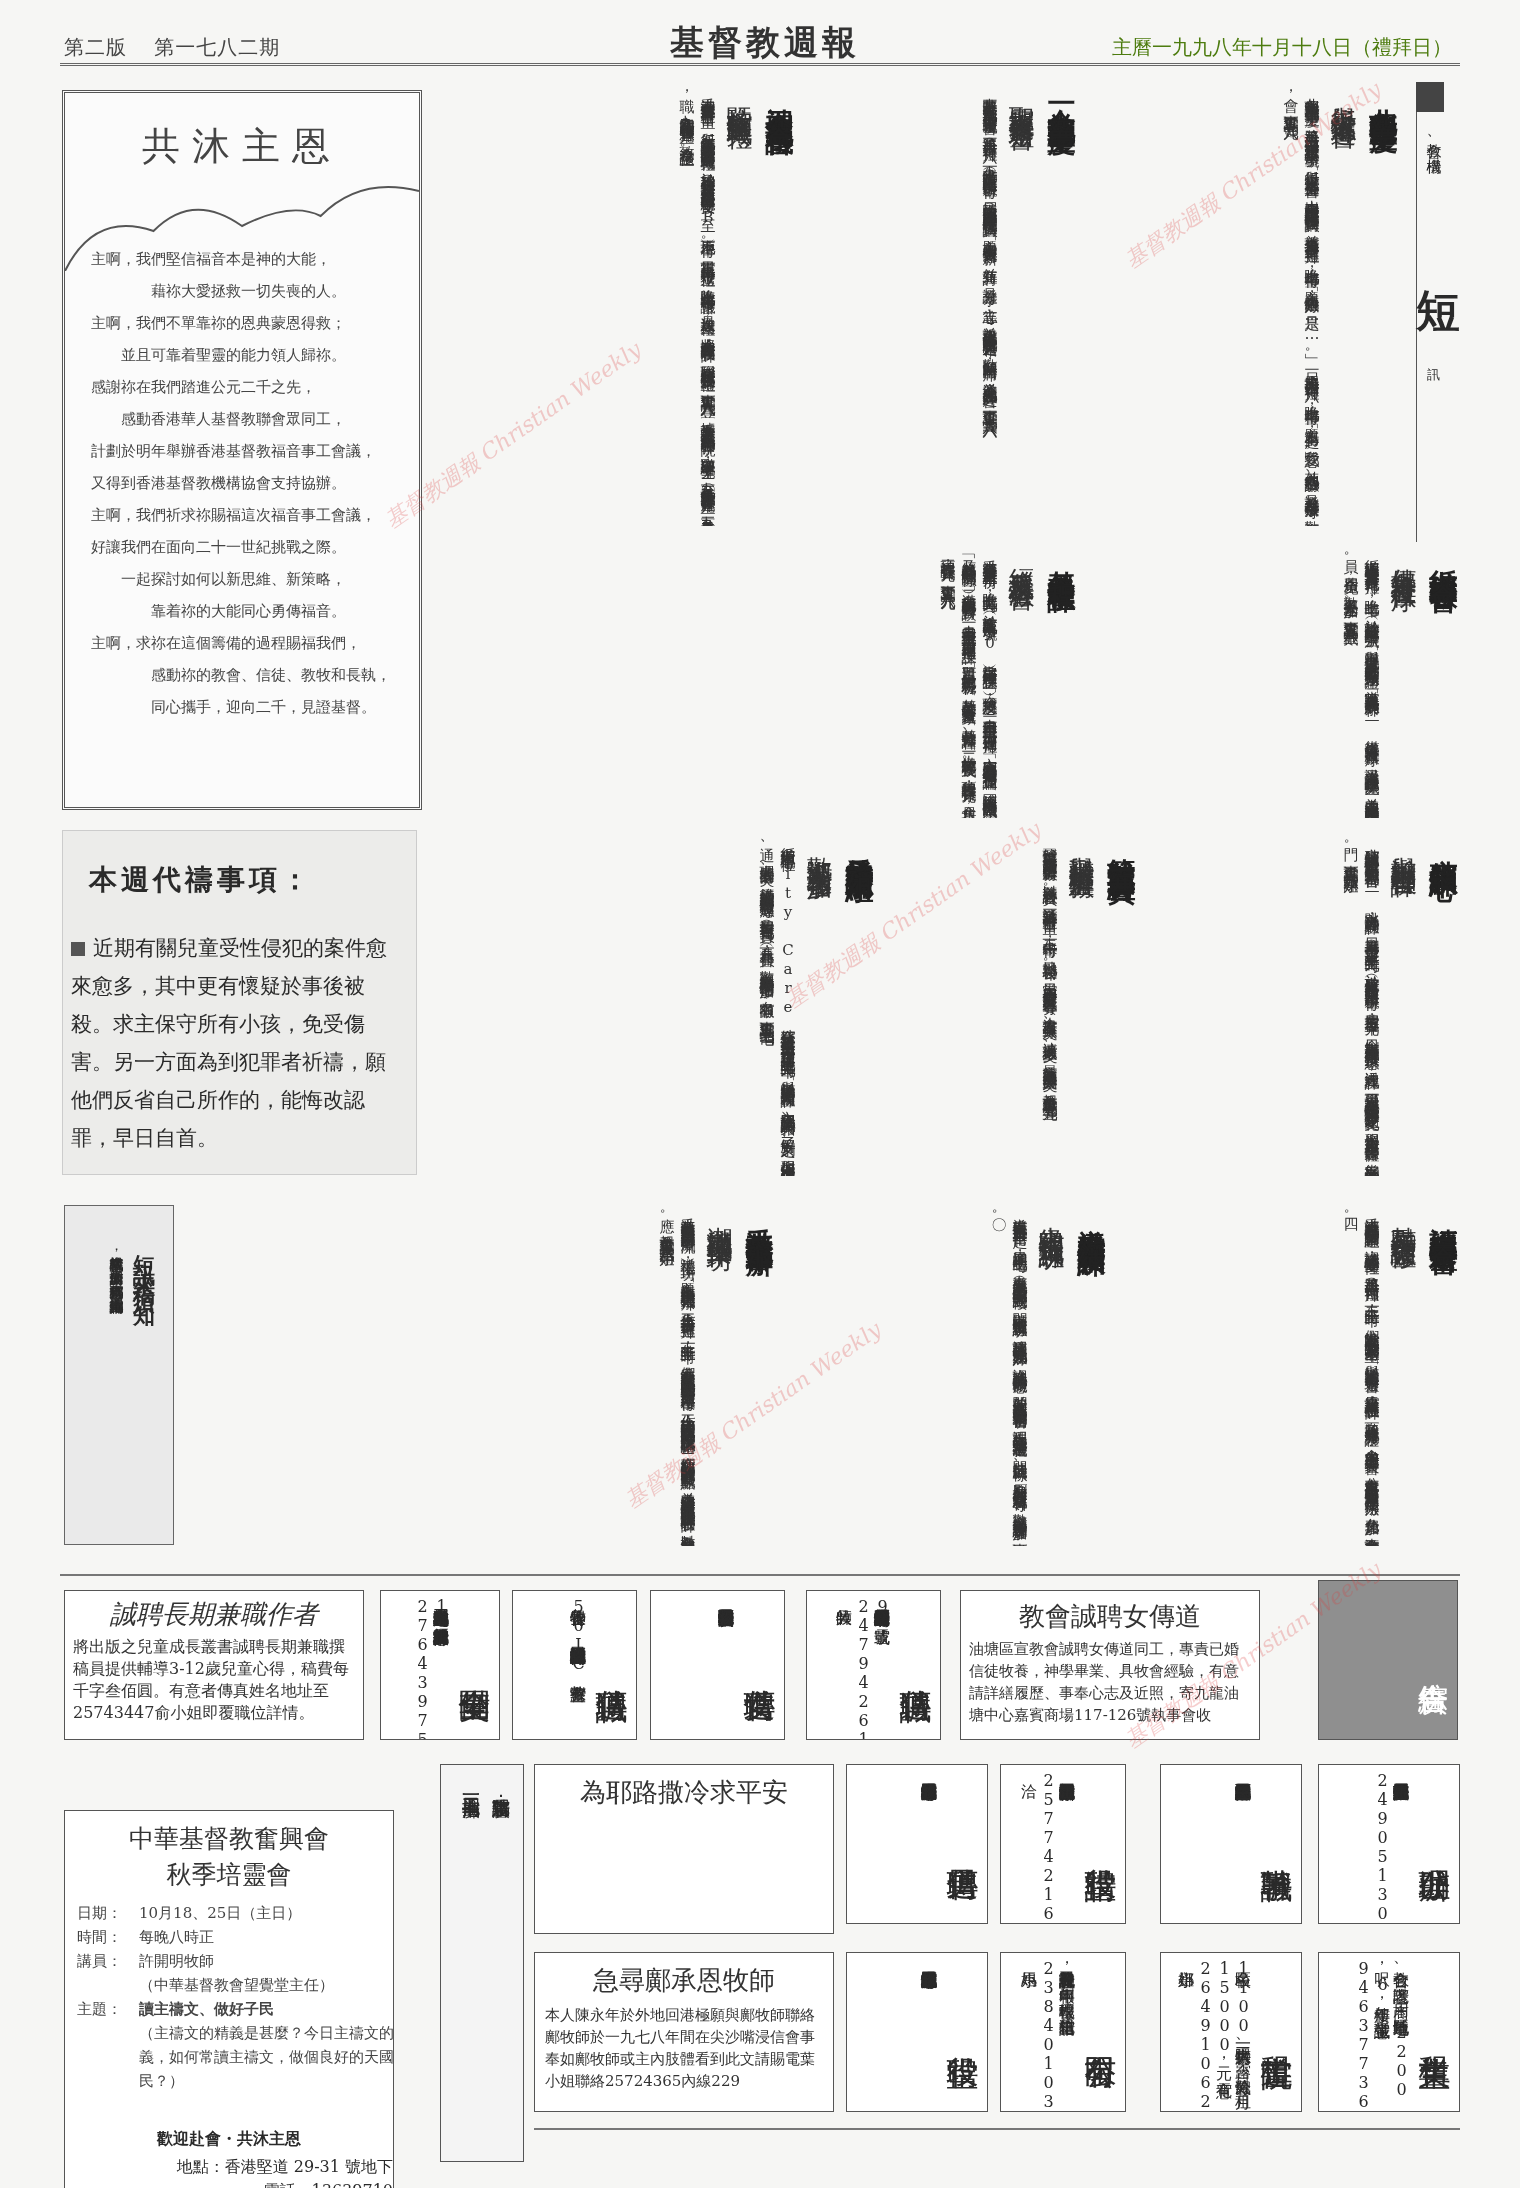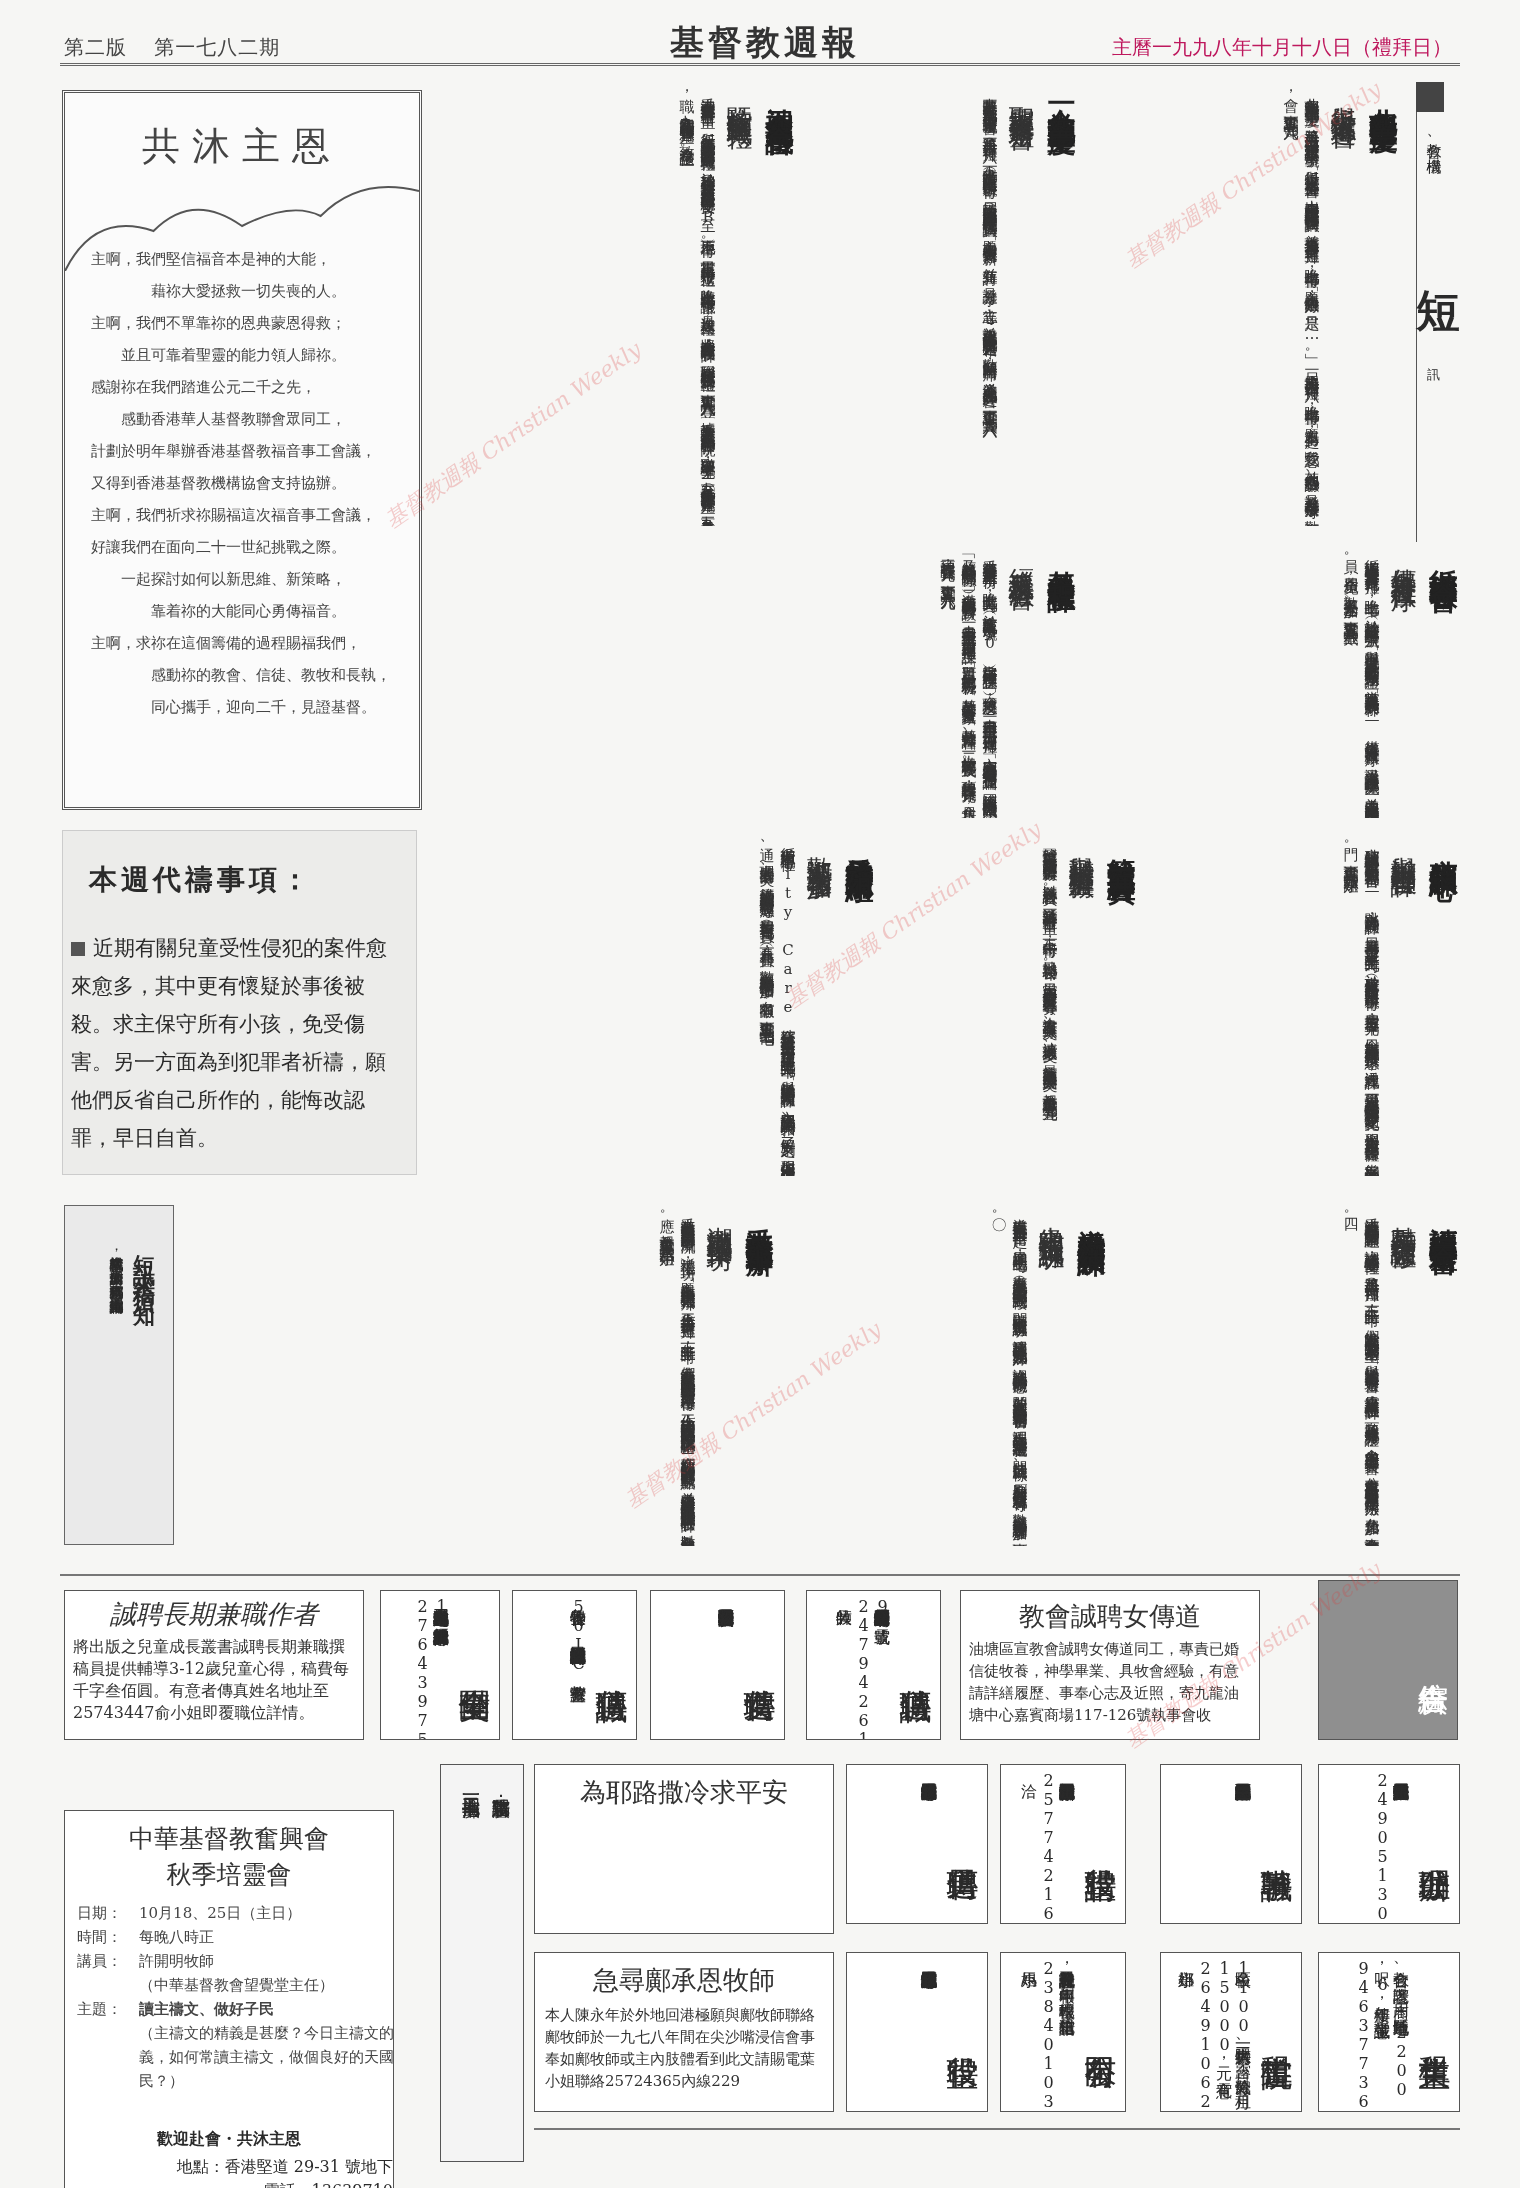--- a/index.html
+++ b/index.html
@@ -3,21 +3,21 @@
 <meta charset="utf-8">
 <style>
   * { box-sizing: border-box; margin: 0; padding: 0; }
   html, body { width: 1520px; height: 2188px; background: #f6f6f4; overflow: hidden; }
   body { font-family: "DejaVu Serif", "Liberation Serif", serif; color: #2a2a2a; position: relative; }
 
   .masthead { position: absolute; left: 60px; top: 20px; width: 1400px; height: 46px; border-bottom: 3px double #666; }
   .mh-left { position: absolute; left: 4px; top: 14px; font-family: "DejaVu Sans", sans-serif; font-size: 20px; color: #444; letter-spacing: 1px; }
   .mh-left span + span { margin-left: 20px; }
   .mh-title { position: absolute; left: 610px; top: 0px; font-size: 34px; font-weight: bold; letter-spacing: 4px; color: #333; }
-  .mh-date { position: absolute; right: 8px; top: 14px; font-family: Liberation Mono, monospace; font-size: 20px; color: #be185d; text-align: center; }
+  .mh-date { position: absolute; right: 8px; top: 14px; font-family: Liberation Mono, monospace; font-size: 20px; color: #4d7c0f; text-align: center; }
 
   .vtext { writing-mode: vertical-rl; text-orientation: upright; }
   .box { position: absolute; border: 1px solid #555; background: #fff; }
 
   
   .wish { left: 62px; top: 90px; width: 360px; height: 720px; border: 3px double #555; background: #fbfbfb; }
   .wish-title { position: absolute; top: 28px; width: 100%; text-align: center; font-family: "DejaVu Sans", sans-serif; font-size: 38px; letter-spacing: 12px; color: #444; }
   .wish-cloud { position: absolute; top: 78px; left: 0; width: 100%; height: 100px; }
   .wish-lines { position: absolute; top: 150px; left: 26px; right: 20px; font-size: 15px; line-height: 32px; color: #444; }
   .wish-lines div.ind1 { padding-left: 30px; }

